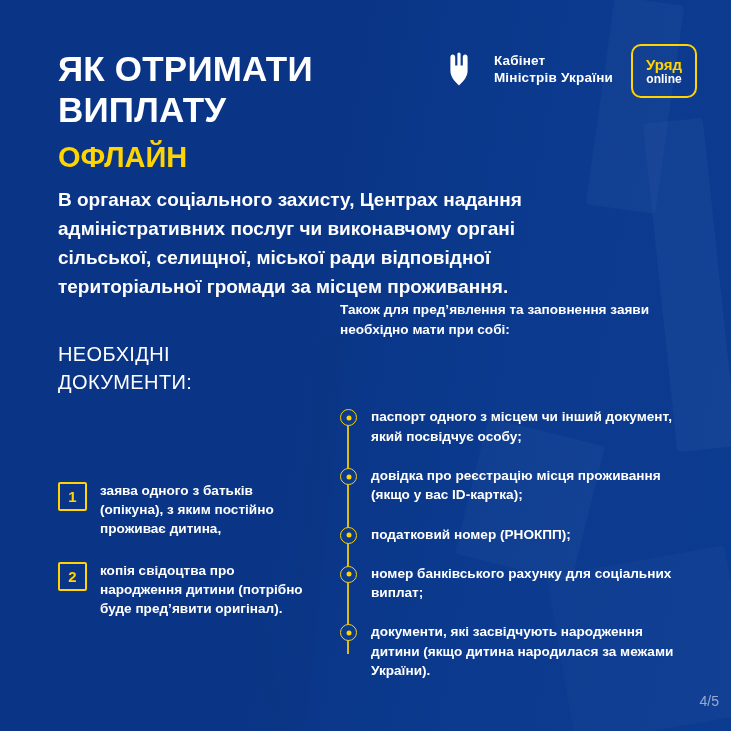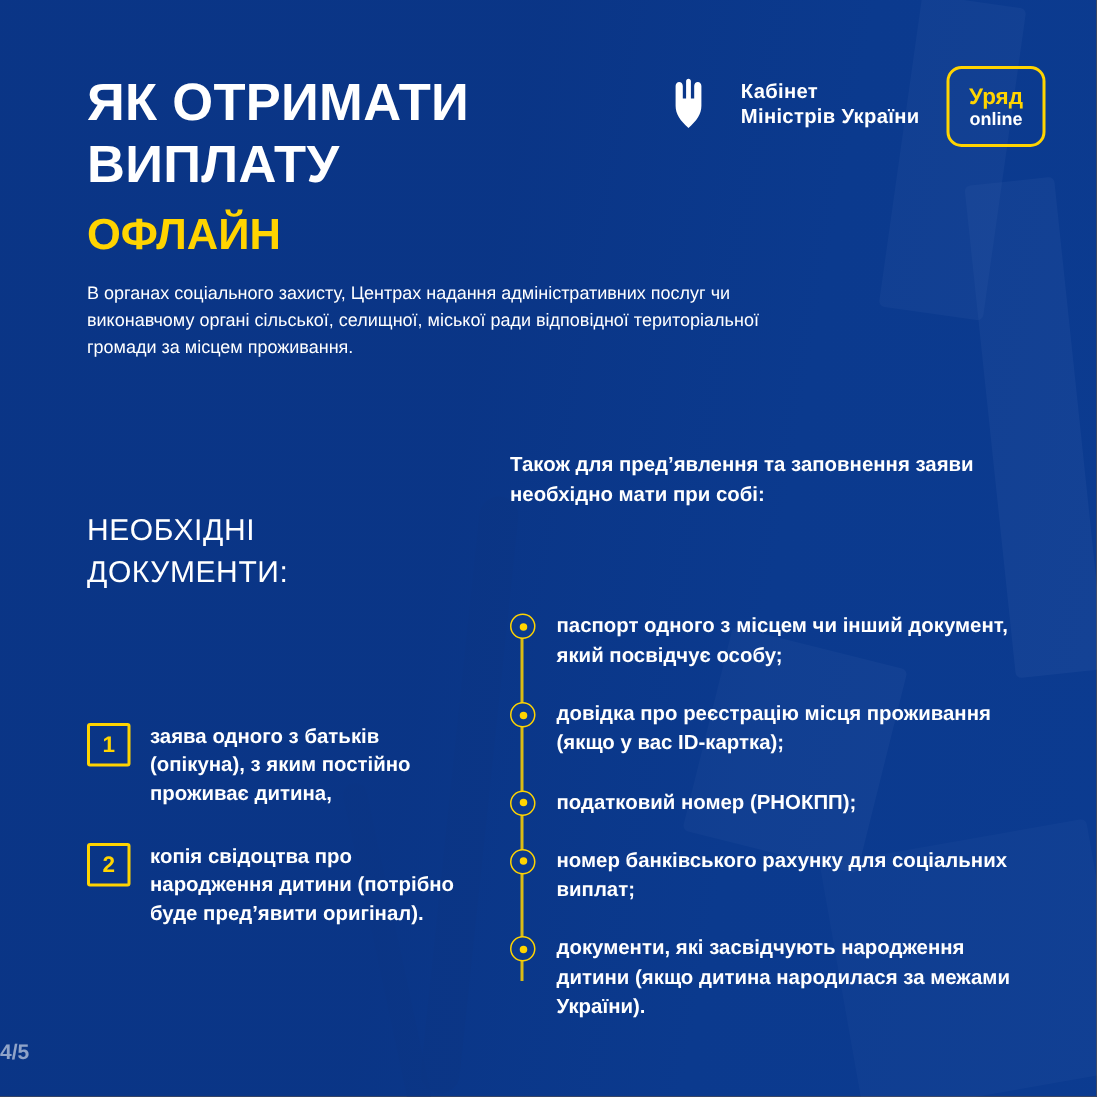--- a/index.html
+++ b/index.html
@@ -11,21 +11,21 @@
     height: 731px;
     font-family: "Liberation Sans", sans-serif;
     background: #0d3b8f;
     overflow: hidden;
   }
   .slide {
     position: relative;
     width: 731px;
     height: 731px;
     overflow: hidden;
-    background: #a16207;
+    background: #4c1d95;
   }
   
   .bg-photo {
     position: absolute;
     inset: 0;
     background:
       radial-gradient(ellipse 240px 300px at 620px 120px, rgba(120,150,210,0.55), rgba(13,59,143,0) 70%),
       radial-gradient(ellipse 200px 260px at 520px 540px, rgba(90,120,190,0.40), rgba(13,59,143,0) 70%),
       radial-gradient(ellipse 320px 380px at 120px 640px, rgba(60,95,170,0.35), rgba(13,59,143,0) 70%),
       linear-gradient(115deg, #0a3display 0%, #0b3a8e 40%, #123f96 100%);
@@ -128,22 +128,22 @@
     line-height: 1;
   }
 
   
   .intro {
     position: absolute;
     left: 58px;
     top: 186px;
     width: 490px;
     color: #ffffff;
-    font-size: 12px;
-    font-weight: normal;
+    font-size: 19px;
+    font-weight: bold;
     line-height: 1.52;
   }
 
   
   .left-col {
     position: absolute;
     left: 58px;
     top: 300px;
     width: 250px;
   }
@@ -245,26 +245,26 @@
     color: #ffffff;
     font-size: 13.6px;
     font-weight: bold;
     line-height: 1.42;
   }
 
   
   .pager {
     position: absolute;
     left: 0;
-    right: 0;
+    right: 12px;
     bottom: 22px;
-    text-align: left;
+    text-align: right;
     color: rgba(255,255,255,0.55);
     font-size: 14px;
-    font-weight: bold;
+    font-weight: normal;
   }
 </style>
 </head>
 <body>
 
 <div class="slide">
 
   <div class="bg-photo"></div>
   <div class="bg-shapes">
     <i style="left:600px; top:0px; width:70px; height:210px; transform:rotate(8deg);"></i>

